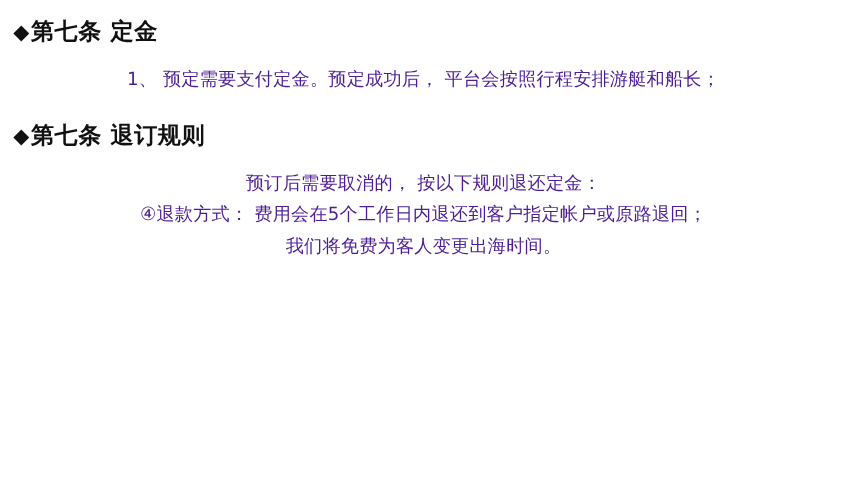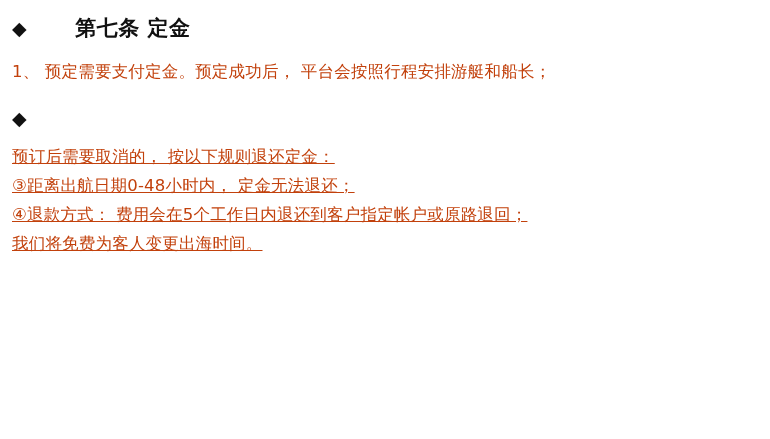--- a/index.html
+++ b/index.html
@@ -36,35 +36,35 @@
   }
   .diamond-icon {
     display: inline-block;
     font-size: 19px;
     line-height: 1;
     margin-right: 1px;
     color: #111111;
   }
   .heading-text {
     white-space: pre;
-    margin-left: 47px;
   }
   .body-block {
     font-size: 16.5px;
     line-height: 1.75;
-    color: #c2410c;
+    color: #4c1d95;
     letter-spacing: 0.2px;
+    text-align: center;
   }
   .body-line {
     white-space: pre-wrap;
   }
   .spacer-1 { height: 14px; }
   .spacer-2 { height: 22px; }
   .spacer-3 { height: 13px; }
-  .clause-list .body-line { white-space: pre-wrap; text-decoration: underline; }
+  .clause-list .body-line { white-space: pre-wrap; }
 </style>
 </head>
 <body>
 
 <div class="page">
 
   <div class="section">
     <div class="section-heading">
       <span class="diamond-icon">◆</span>
       <span class="heading-text">第七条 定金</span>
@@ -73,23 +73,23 @@
     <div class="body-block">
       <div class="body-line">1、 预定需要支付定金。预定成功后， 平台会按照行程安排游艇和船长；</div>
     </div>
   </div>
 
   <div class="spacer-2"></div>
 
   <div class="section">
     <div class="section-heading">
       <span class="diamond-icon">◆</span>
+      <span class="heading-text">第七条 退订规则</span>
     </div>
     <div class="spacer-3"></div>
     <div class="body-block clause-list">
       <div class="body-line">预订后需要取消的， 按以下规则退还定金：</div>
-      <div class="body-line">③距离出航日期0-48小时内， 定金无法退还；</div>
       <div class="body-line">④退款方式： 费用会在5个工作日内退还到客户指定帐户或原路退回；</div>
       <div class="body-line">我们将免费为客人变更出海时间。</div>
     </div>
   </div>
 
 </div>
 
 </body></html>

